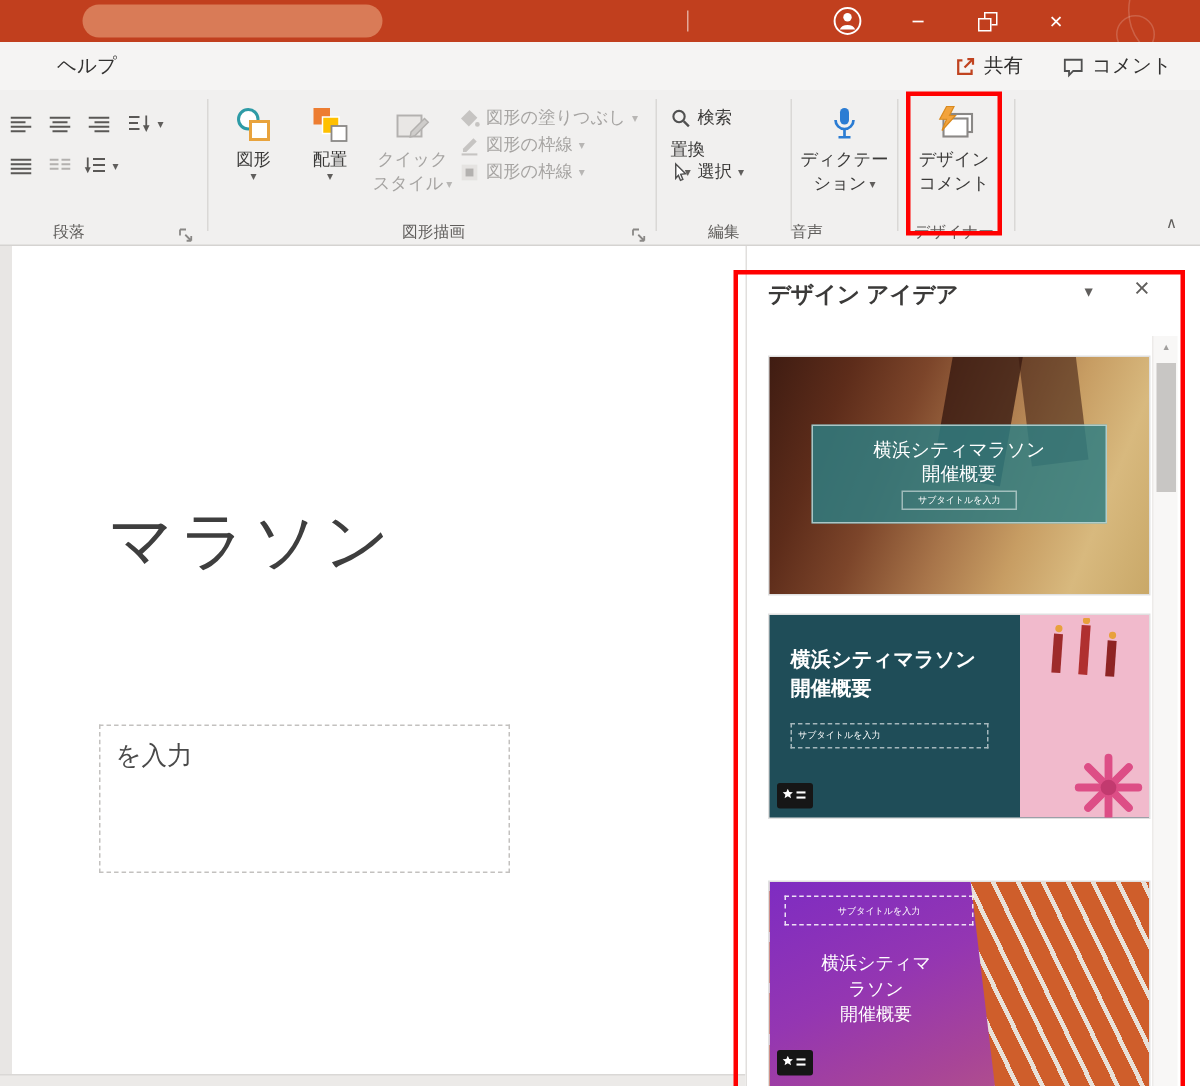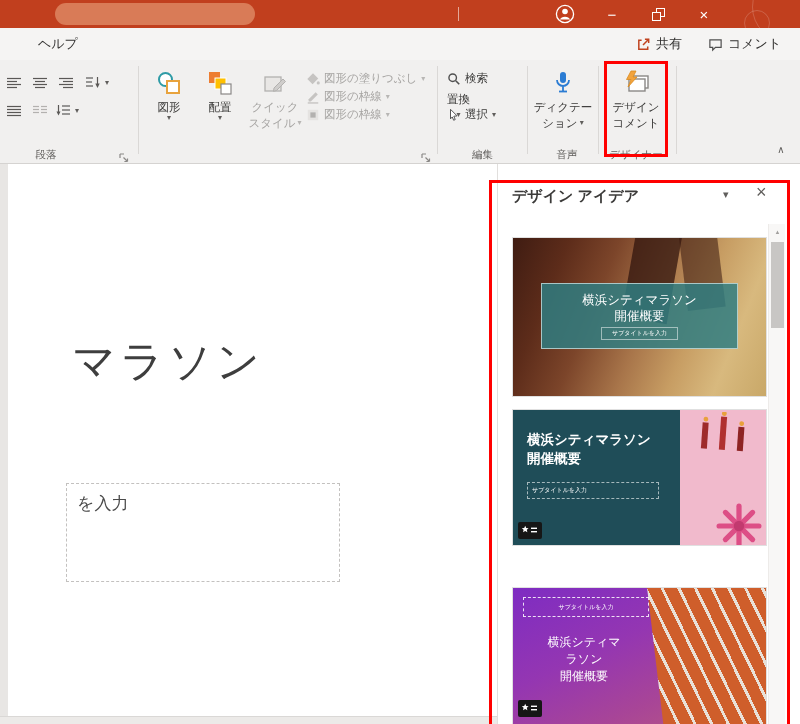--- a/index.html
+++ b/index.html
@@ -284,20 +284,21 @@
       <span class="caret">▾</span>
     </div>
     <div class="srow dis" style="left:306px; top:46px;">
       <svg width="14" height="14" viewBox="0 0 16 16">
           <rect x="2" y="2" width="12" height="12" fill="#E5E3E1"></rect>
           <rect x="5" y="5" width="6" height="6" fill="#B3B1AF"></rect>
         </svg>
       <span>図形の枠線</span>
       <span class="caret">▾</span>
     </div>
+    <div class="glabel" style="left:140px; width:298px;">図形描画</div>
     <div class="launcher" style="left:420px;">
       <svg width="11" height="11" viewBox="0 0 11 11">
           <path d="M2 2 H6 M2 2 V6" stroke="#8A8886" stroke-width="1.2" fill="none"></path>
           <path d="M5.5 5.5 L9.5 9.5 M9.5 9.5 H6.4 M9.5 9.5 V6.4" stroke="#8A8886" stroke-width="1.2" fill="none"></path>
         </svg>
     </div>
 
     <div class="vdiv" style="left:437px;"></div>
 
     <div class="srow" style="left:447px; top:10px;">
@@ -334,21 +335,21 @@
             <line x1="12" y1="16.5" x2="12" y2="21" stroke="#2B7CD3" stroke-width="1.8"></line>
             <line x1="8" y1="21.5" x2="16" y2="21.5" stroke="#2B7CD3" stroke-width="1.8"></line>
           </svg>
       </span>
       <span class="blabel">ディクテー</span>
       <span class="blabel">
           <span>ション</span>
           <span class="caret">▾</span>
         </span>
     </div>
-    <div class="glabel" style="left:532px; width:70px;">音声</div>
+    <div class="glabel" style="left:503px; width:70px;">音声</div>
 
     <div class="vdiv" style="left:598px;"></div>
 
     <div class="bigbtn" style="left:607px; width:58px;">
       <span class="bicon">
         <svg width="28" height="26" viewBox="0 0 28 26">
             <rect x="10" y="6" width="16" height="12" fill="#fff" stroke="#8A8886" stroke-width="1.4"></rect>
             <rect x="7" y="9" width="16" height="12" fill="#fff" stroke="#8A8886" stroke-width="1.4"></rect>
             <path d="M9 1 L14 1 L11 7 L15 7 L6 17 L9 9.5 L4.5 9.5 Z" fill="#F2A33C" stroke="#D98A1F" stroke-width="0.8"></path>
           </svg>

